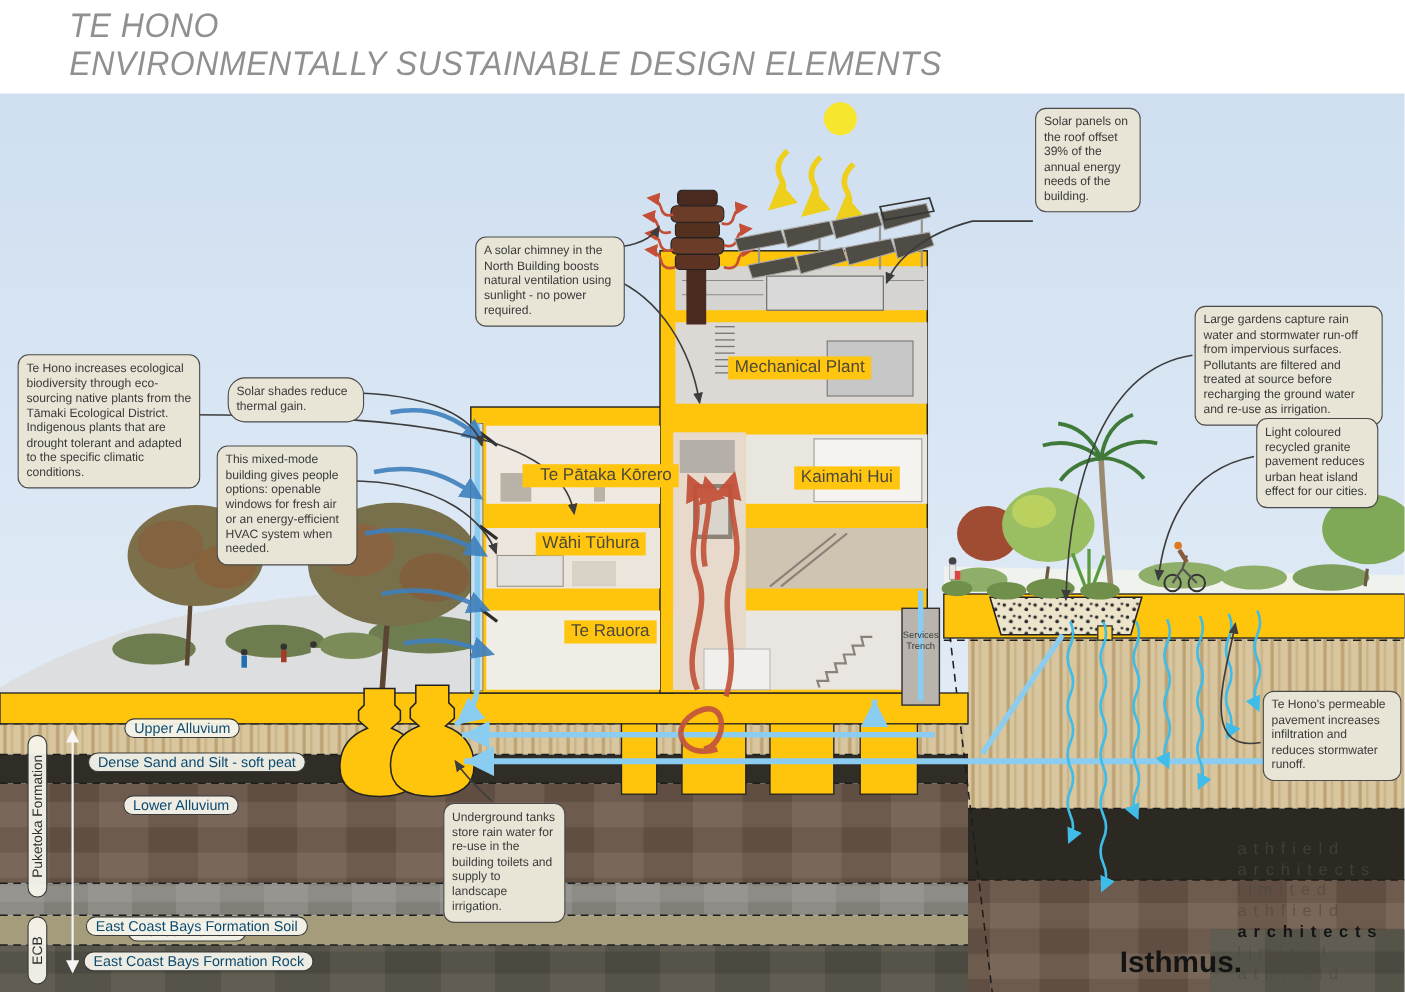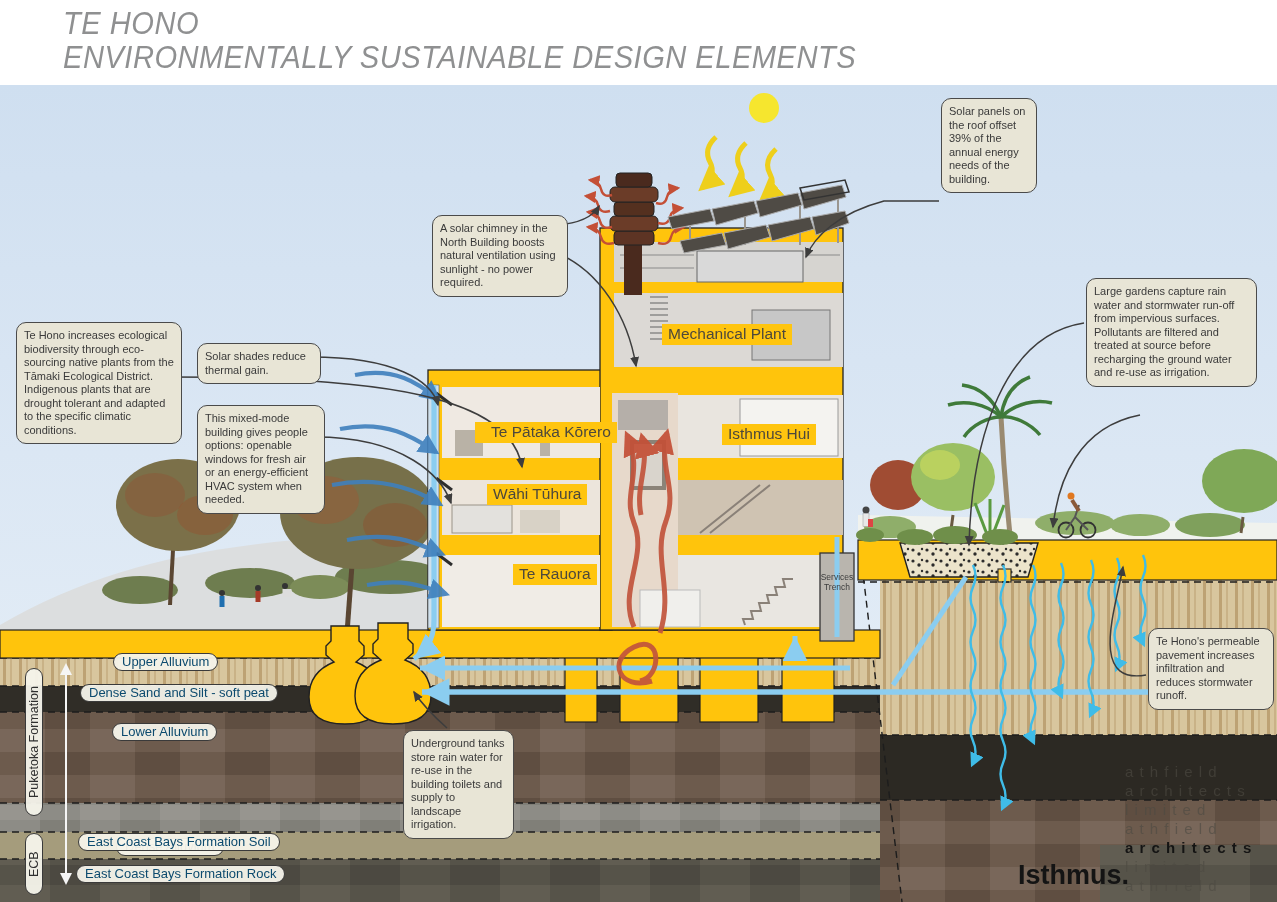--- a/index.html
+++ b/index.html
@@ -396,31 +396,32 @@
       <path d="M1084,238 C1005,250 972,350 969,460" marker-end="url(#mDark)"></path>
       <path d="M1140,330 C1078,342 1058,396 1053,442" marker-end="url(#mDark)"></path>
       <path d="M1146,590 C1088,600 1116,522 1123,482" marker-end="url(#mDark)"></path>
       <path d="M447,643 C430,628 420,616 414,607" marker-end="url(#mDark)"></path>
     </g>
 
     <line x1="66" y1="798" x2="66" y2="580" stroke="#f5f5f5" stroke-width="2" marker-start="url(#mWhite)" marker-end="url(#mWhite)"></line>
   </svg>
 
   <div class="callout" style="left:16px;top:237px;width:150px;">Te Hono increases ecological biodiversity through eco-sourcing native plants from the Tāmaki Ecological District. Indigenous plants that are drought tolerant and adapted to the specific climatic conditions.</div>
-  <div class="callout" style="left:197px;top:258px;width:108px;">Solar shades reduce thermal gain.</div>
+  <div class="callout" style="left:207px;top:258px;width:108px;border-radius:16px;">Solar shades reduce thermal gain.</div>
   <div class="callout" style="left:432px;top:130px;width:120px;">A solar chimney in the North Building boosts natural ventilation using sunlight - no power required.</div>
   <div class="callout" style="left:197px;top:320px;width:112px;">This mixed-mode building gives people options: openable windows for fresh air or an energy-efficient HVAC system when needed.</div>
   <div class="callout" style="left:941px;top:13px;width:80px;">Solar panels on the roof offset 39% of the annual energy needs of the building.</div>
   <div class="callout" style="left:1086px;top:193px;width:155px;">Large gardens capture rain water and stormwater run-off from impervious surfaces. Pollutants are filtered and treated at source before recharging the ground water and re-use as irrigation.</div>
+  <div class="callout" style="left:1142px;top:295px;width:95px;">Light coloured recycled granite pavement reduces urban heat island effect for our cities.</div>
   <div class="callout" style="left:403px;top:645px;width:95px;">Underground tanks store rain water for re-use in the building toilets and supply to landscape irrigation.</div>
   <div class="callout" style="left:1148px;top:543px;width:110px;">Te Hono's permeable pavement increases infiltration and reduces stormwater runoff.</div>
 
   <div class="room" style="left:662px;top:239px;">Mechanical Plant</div>
   <div class="room" style="left:475px;top:337px;padding-left:16px;">Te Pātaka Kōrero</div>
-  <div class="room" style="left:722px;top:339px;">Isthmus Hui</div>
+  <div class="room" style="left:722px;top:339px;">Kaimahi Hui</div>
   <div class="room" style="left:487px;top:399px;">Wāhi Tūhura</div>
   <div class="room" style="left:513px;top:479px;">Te Rauora</div>
   <div class="room-small" style="left:817px;top:488px;">Services Trench</div>
 
   <div class="geo" style="left:113px;top:568px;">Upper Alluvium</div>
   <div class="geo" style="left:80px;top:599px;">Dense Sand and Silt - soft peat</div>
   <div class="geo" style="left:112px;top:638px;">Lower Alluvium</div>
   <div class="geo" style="left:116px;top:721px;margin-top:32px;">Dense Alluvium</div>
   <div class="geo" style="left:78px;top:748px;">East Coast Bays Formation Soil</div>
   <div class="geo" style="left:76px;top:780px;">East Coast Bays Formation Rock</div>

